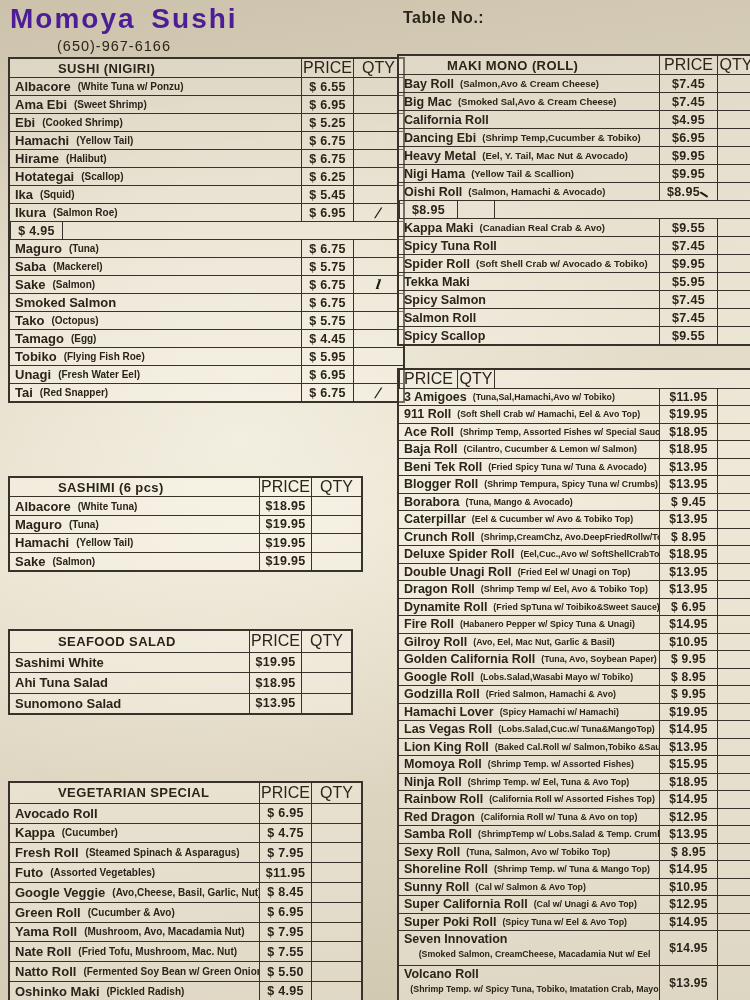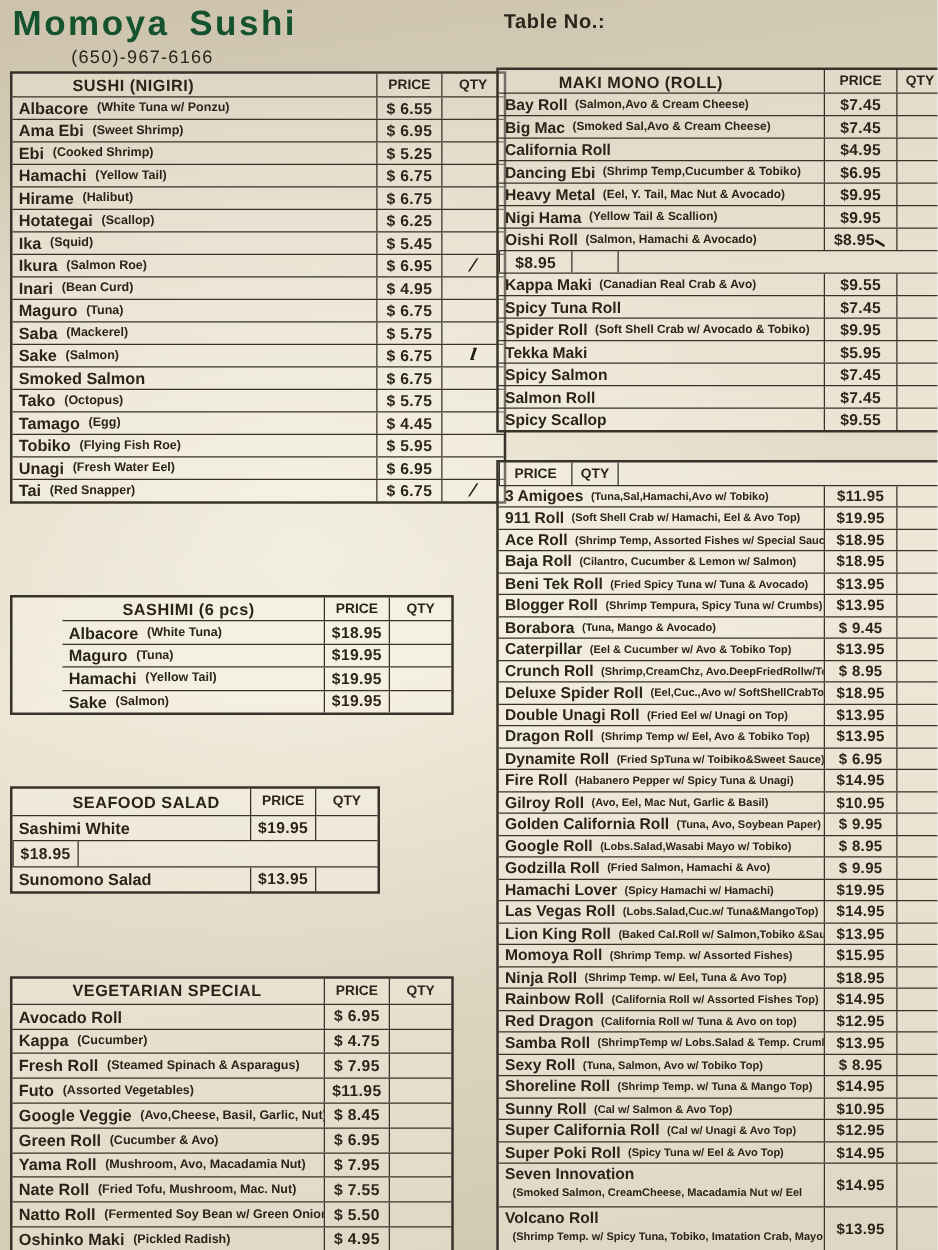--- a/index.html
+++ b/index.html
@@ -10,64 +10,64 @@
     color:var(--ink,#2b241a);
     background:
       radial-gradient(ellipse 620px 520px at 32% 44%, rgba(255,253,243,0.55), rgba(255,253,243,0) 72%),
       linear-gradient(172deg, #ccc2ac 0%, #ded6c2 28%, #e7e0cd 52%, #dbd2bd 82%, #cfc6af 100%);
   }
   :root { --ink:#2b241a; --line:#39322a; }
 
   .page-title {
     position:absolute; left:10px; top:3px;
     font-size:28px; font-weight:600; letter-spacing:2px;
-    word-spacing:6px; color:#14532d;text-align:right;
+    word-spacing:6px; color:#4c1d95;text-align:right;
   }
   .phone {
     position:absolute; left:57px; top:38px;
     font-size:14.5px; font-weight:400; letter-spacing:1px;
   }
   .table-no {
     position:absolute; left:403px; top:9px;
     font-size:16px; font-weight:600; letter-spacing:0.5px;
   }
 
   .menu-table {
     position:absolute;
     border:2px solid var(--line);
     background:rgba(255,252,242,0.30);
   }
   #sec-sushi    { --rh:18px;   top:57px;  left:8px;   width:397px; }
-  #sec-sashimi  { --rh:18.4px; top:476px; left:8px;   width:355px;padding-left:40px; }
-  #sec-seafood  { --rh:20.5px; top:629px; left:8px;   width:296px; }
+  #sec-sashimi  { --rh:18.4px; top:476px; left:8px;   width:355px; }
+  #sec-seafood  { --rh:20.5px; top:629px; left:8px;   width:345px; }
   #sec-veg      { --rh:19.8px; top:781px; left:8px;   width:355px; }
   #sec-maki     { --rh:18px;   top:54px;  left:397px; width:360px; }
   #sec-premium  { --rh:17.5px; top:368px; left:397px; width:360px; }
 
   .row { display:flex; align-items:stretch; height:var(--rh); }
   .row + .row { border-top:1.5px solid var(--line); }
   .row.tall { height:calc(var(--rh) * 2); }
 
   .cn { flex:1; display:flex; align-items:center; padding-left:5px; overflow:hidden; white-space:nowrap; }
   .cp, .cq { display:flex; align-items:center; justify-content:center; border-left:1.5px solid var(--line); }
   .cp { width:52px; } .cq { width:50px; }
   #sec-maki .cp, #sec-premium .cp { width:58px; }
   #sec-maki .cq, #sec-premium .cq { width:38px; border-right:1.5px solid var(--line); }
 
   .row.tall .cn { display:block; white-space:normal; padding-top:1px; line-height:15px; }
 
   .nm { font-weight:700; font-size:13px; }
   .ds { font-weight:600; font-size:10px; margin-left:7px; }
   #sec-maki .nm { font-size:12.5px; }  #sec-maki .ds { font-size:9.5px; margin-left:6px; }
-  #sec-premium .nm { font-size:12.5px; } #sec-premium .ds { font-size:8.8px; margin-left:6px; }
+  #sec-premium .nm { font-size:12.5px; } #sec-premium .ds { font-size:8.8px; margin-left:6px;text-align:center; }
   .price { font-weight:700; font-size:12.5px; letter-spacing:0.3px; }
   #sec-premium .price { font-size:12px; }
 
   .row.header .cn { font-weight:700; font-size:13px; letter-spacing:0.4px; padding-left:48px; }
-  .row.header .cp, .row.header .cq { font-weight:700; font-size:11px; }
+  .row.header .cp, .row.header .cq { font-weight:400; font-size:16px; }
 
   .hand {
     font-family:"DejaVu Serif",serif; font-style:italic;
     font-size:13px; font-weight:600; color:#1e1810;
     transform:skewX(-8deg);
   }
   .pen-mark {
     display:inline-block; width:9px; height:2px; background:#241d13;
     transform:rotate(32deg) translateY(3px); margin-left:1px; border-radius:1px;
   }
@@ -161,24 +161,20 @@
         <div class="ds">(Salmon Roe)</div>
       </div>
       <div class="cp">
         <div class="price">$ 6.95</div>
       </div>
       <div class="cq">
         <div class="hand">/</div>
       </div>
     </div>
     <div class="row">
-      <div class="cn">
-        <div class="nm">Inari</div>
-        <div class="ds">(Bean Curd)</div>
-      </div>
       <div class="cp">
         <div class="price">$ 4.95</div>
       </div>
       <div class="cq"></div>
     </div>
     <div class="row">
       <div class="cn">
         <div class="nm">Maguro</div>
         <div class="ds">(Tuna)</div>
       </div>
@@ -327,20 +323,23 @@
     <div class="row">
       <div class="cn">
         <div class="nm">Sashimi White</div>
       </div>
       <div class="cp">
         <div class="price">$19.95</div>
       </div>
       <div class="cq"></div>
     </div>
     <div class="row">
+      <div class="cn">
+        <div class="nm">Ahi Tuna Salad</div>
+      </div>
       <div class="cp">
         <div class="price">$18.95</div>
       </div>
       <div class="cq"></div>
     </div>
     <div class="row">
       <div class="cn">
         <div class="nm">Sunomono Salad</div>
       </div>
       <div class="cp">

